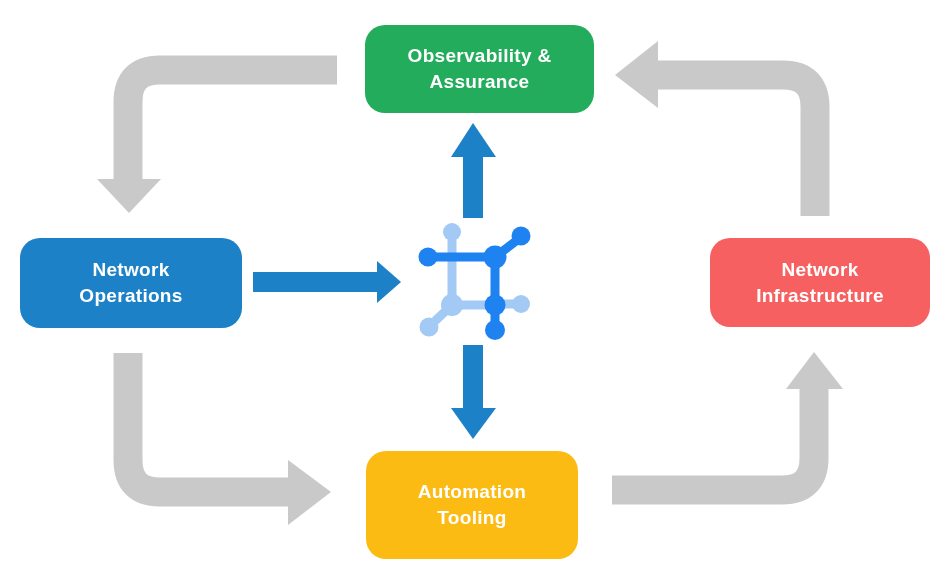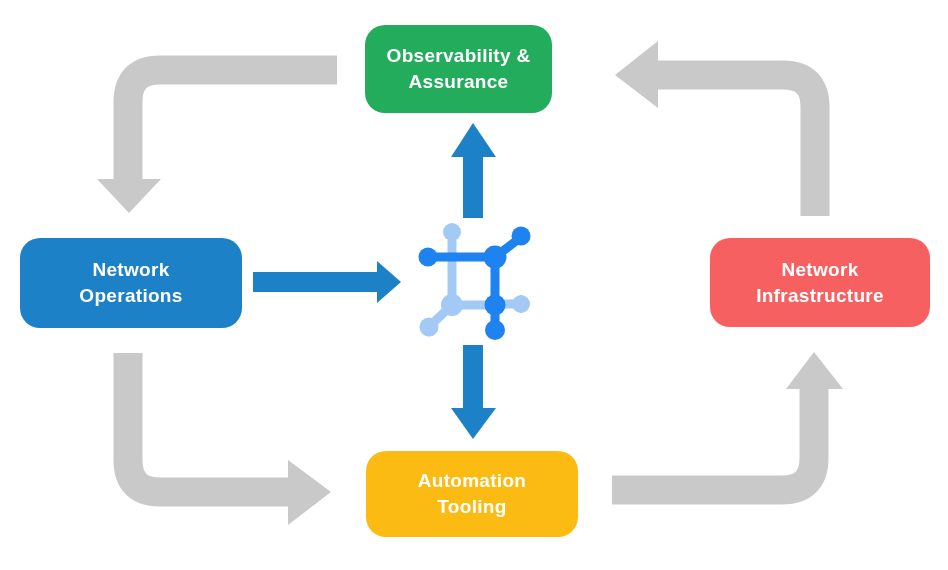--- a/index.html
+++ b/index.html
@@ -34,24 +34,24 @@
   .node{
     position:absolute;
     border-radius:20px;
     display:flex;align-items:center;justify-content:center;
     text-align:center;
     color:var(--c-label_text);
     font-size:19px;font-weight:600;
     line-height:26px;letter-spacing:.3px;
     white-space:pre-line;
   }
-  .node--observability{left:365px;top:25px;width:187px;height:88px;background:var(--n-observability);}
+  .node--observability{left:365px;top:25px;width:229px;height:88px;background:var(--n-observability);}
   .node--operations{left:20px;top:238px;width:222px;height:90px;background:var(--n-operations);}
   .node--infrastructure{left:710px;top:238px;width:220px;height:89px;background:var(--n-infrastructure);}
-  .node--automation{left:366px;top:451px;width:212px;height:86px;background:var(--n-automation);}
+  .node--automation{left:366px;top:451px;width:212px;height:108px;background:var(--n-automation);}
 </style>
 </head>
 <body>
 
 <div class="stage">
 
   <svg class="layer" viewBox="0 0 948 570" aria-hidden="false">
 
     <g>
       <path class="g-line" d="M337,70 H160 Q128,70 128,102 V180"></path>

